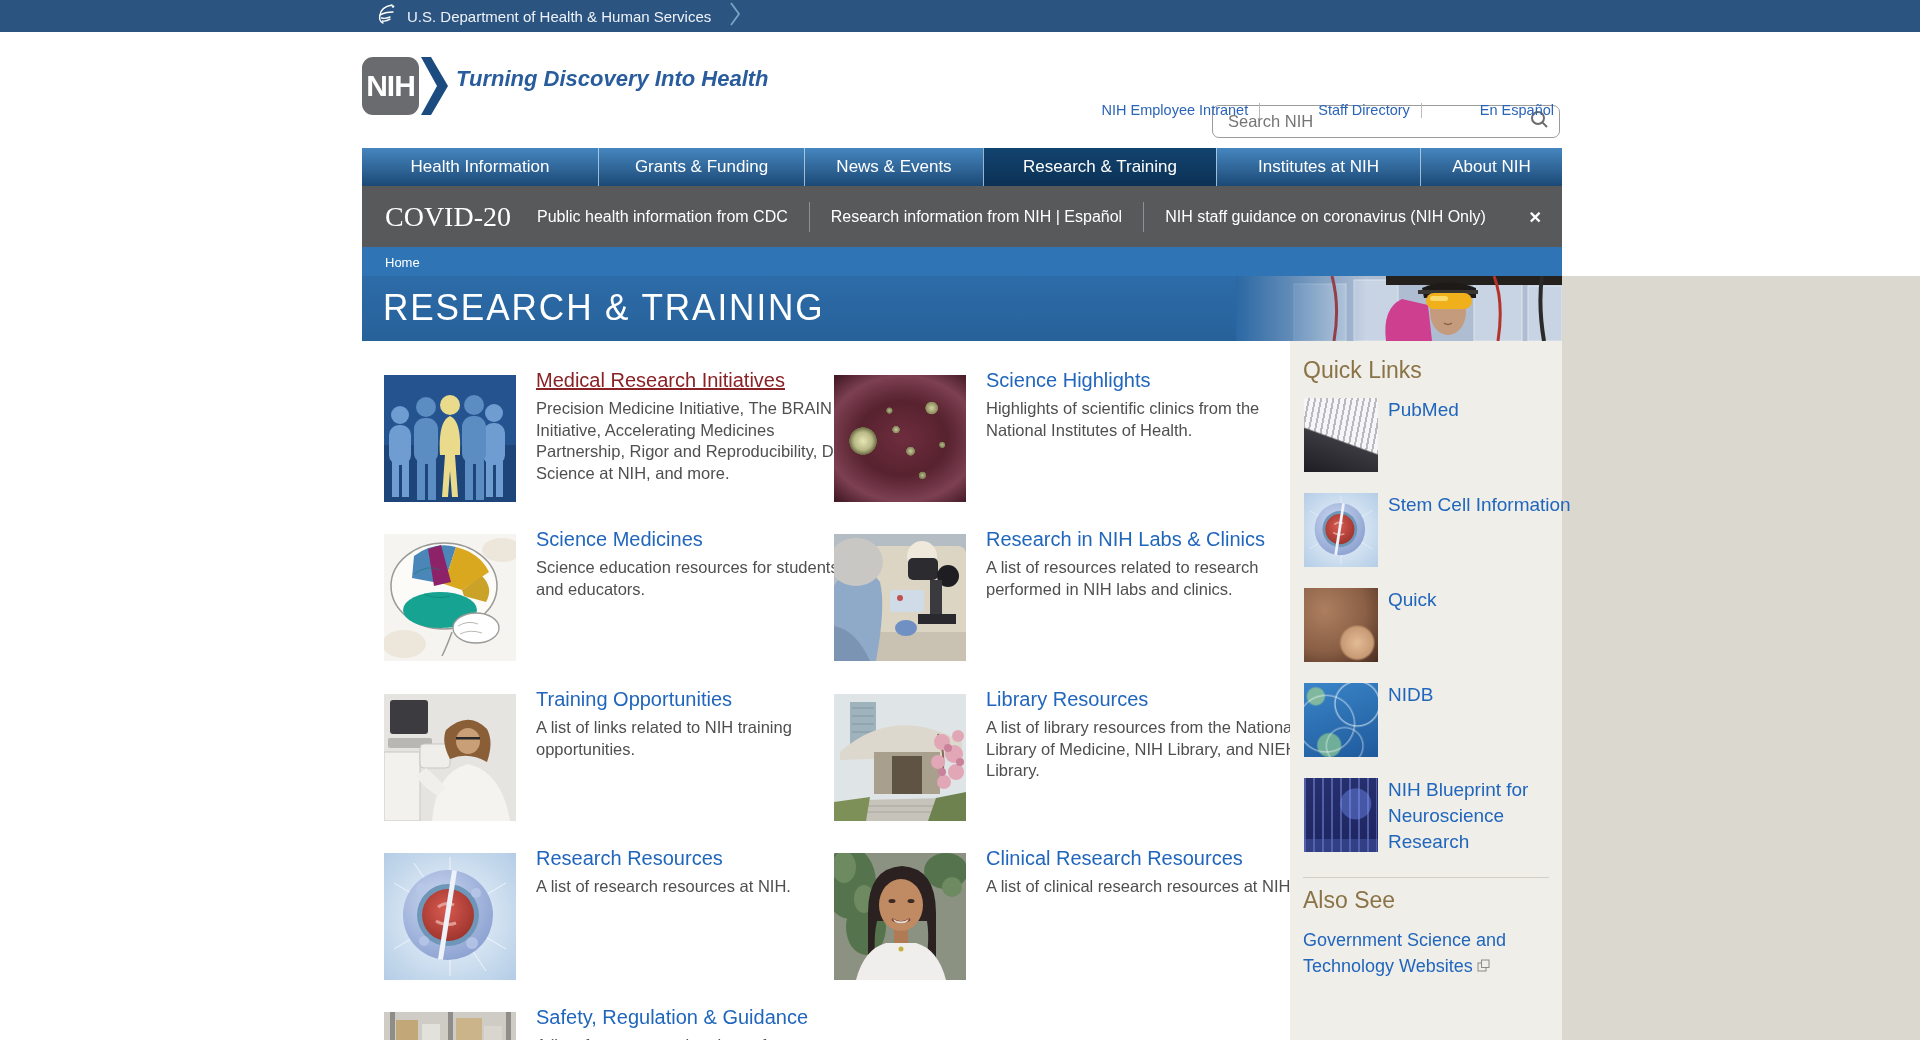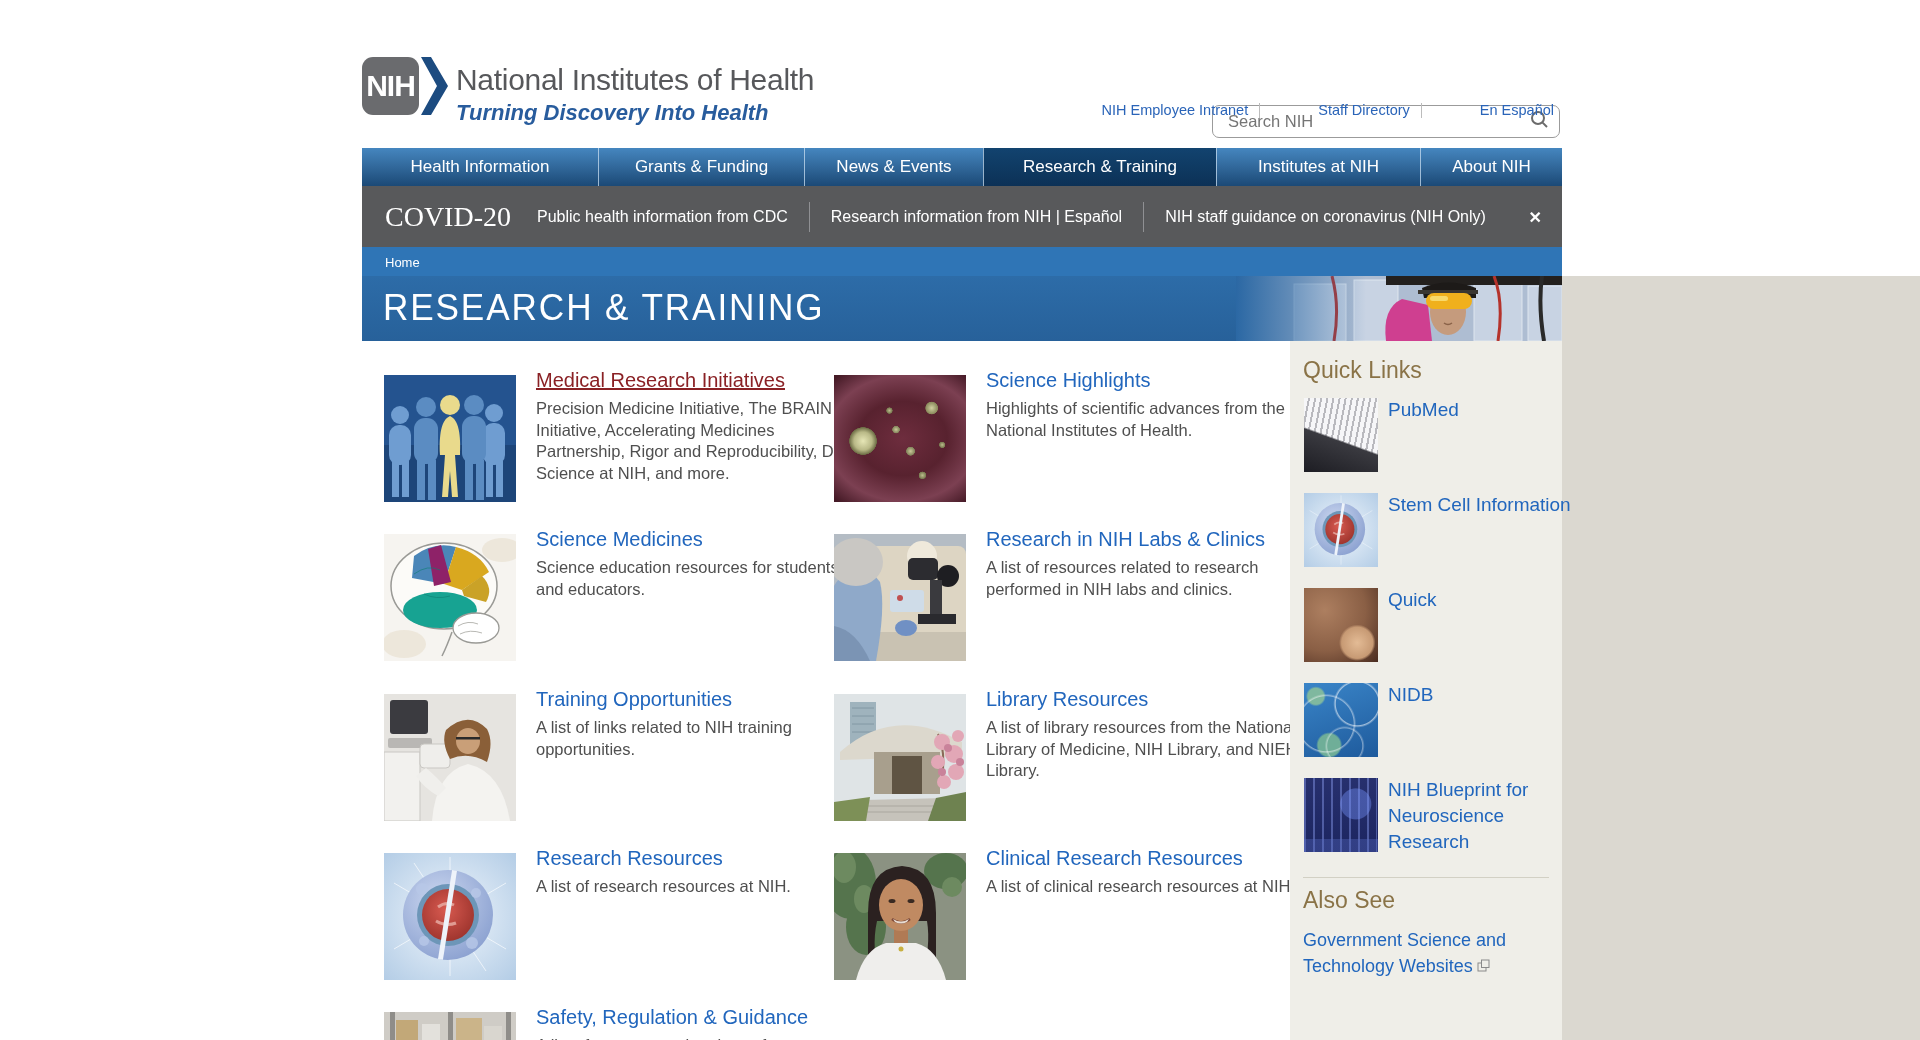--- a/index.html
+++ b/index.html
@@ -114,30 +114,50 @@
     linear-gradient(0deg, rgba(90,110,200,.35) 0 18%, rgba(0,0,0,0) 18%),
     radial-gradient(circle 16px at 70% 35%, rgba(120,150,255,.4) 0 15px, rgba(0,0,0,0) 16px),
     repeating-linear-gradient(90deg, rgba(150,170,255,.4) 0 1.5px, rgba(0,0,0,0) 1.5px 9px),
     linear-gradient(180deg,#27306e 0%,#1c2560 100%);}
 </style>
 </head>
 <body>
 
 <div id="page">
 
+  <div class="topbar">
+    <div class="topbar-inner">
+      <span>
+        <svg width="24" height="24" viewBox="0 0 24 24">
+          <g stroke="#ffffff" fill="none" stroke-width="1.4" stroke-linecap="round">
+            <path d="M18 3 Q7 5 6 13 Q11 10 19 10"></path>
+            <path d="M6 13 Q4.5 19 9 21"></path>
+            <path d="M7.5 16 q4 1 8.5 -1"></path>
+            <path d="M8.5 19 q4 .5 7.5 -1.8"></path>
+          </g>
+          <circle cx="19" cy="4.5" r="1.3" fill="#ffffff"></circle>
+        </svg>
+      </span>
+      <a class="topbar-agency">U.S. Department of Health &amp; Human Services</a>
+      <span class="topbar-chev">
+        <svg width="12" height="26" viewBox="0 0 12 26">
+            <path d="M2 2 L10 13 L2 24" stroke="#7fa3c7" stroke-width="1.8" fill="none"></path>
+          </svg>
+      </span>
+    </div>
+  </div>
 
   <div class="header">
     <a class="nih-box">NIH</a>
     <span class="nih-chev">
       <svg width="27" height="58" viewBox="0 0 27 58">
           <polygon points="0,0 10,0 27,29 10,58 0,58 16,29" fill="#1c4b80"></polygon>
         </svg>
     </span>
     <div class="nih-titles">
-      <div class="nih-name">National Institutes of Health</div>
       <div class="nih-tag">Turning Discovery Into Health</div>
     </div>
     <div class="search-box">
       <input type="text" placeholder="Search NIH" style="">
       <span class="mag">
         <svg width="19" height="19" viewBox="0 0 19 19">
           <circle cx="8" cy="8" r="6" stroke="#6b6b6b" stroke-width="2" fill="none"></circle>
           <line x1="12.6" y1="12.6" x2="17" y2="17" stroke="#6b6b6b" stroke-width="2"></line>
         </svg>
       </span>
@@ -245,21 +265,21 @@
       <div class="item-text">
         <a class="item-title visited">Medical Research Initiatives</a>
         <p class="item-desc">Precision Medicine Initiative, The BRAIN Initiative, Accelerating Medicines Partnership, Rigor and Reproducibility, Data Science at NIH, and more.</p>
       </div>
     </div>
 
     <div class="item col-r row1">
       <a class="thumb t-cells"></a>
       <div class="item-text">
         <a class="item-title">Science Highlights</a>
-        <p class="item-desc">Highlights of scientific advances from the National Institutes of Health.</p>
+        <p class="item-desc">Highlights of scientific clinics from the National Institutes of Health.</p>
       </div>
     </div>
 
     <div class="item col-l row2">
       <a class="thumb">
         <svg width="132" height="127" viewBox="0 0 132 127">
           <rect width="132" height="127" fill="#f6f4f0"></rect>
           <ellipse cx="20" cy="110" rx="22" ry="14" fill="#e9e1d2" opacity=".7"></ellipse>
           <ellipse cx="118" cy="16" rx="20" ry="12" fill="#e9e1d2" opacity=".7"></ellipse>
           <ellipse cx="60" cy="52" rx="53" ry="43" fill="#fcfbf8" stroke="#9a9a96" stroke-width="1.5"></ellipse>

